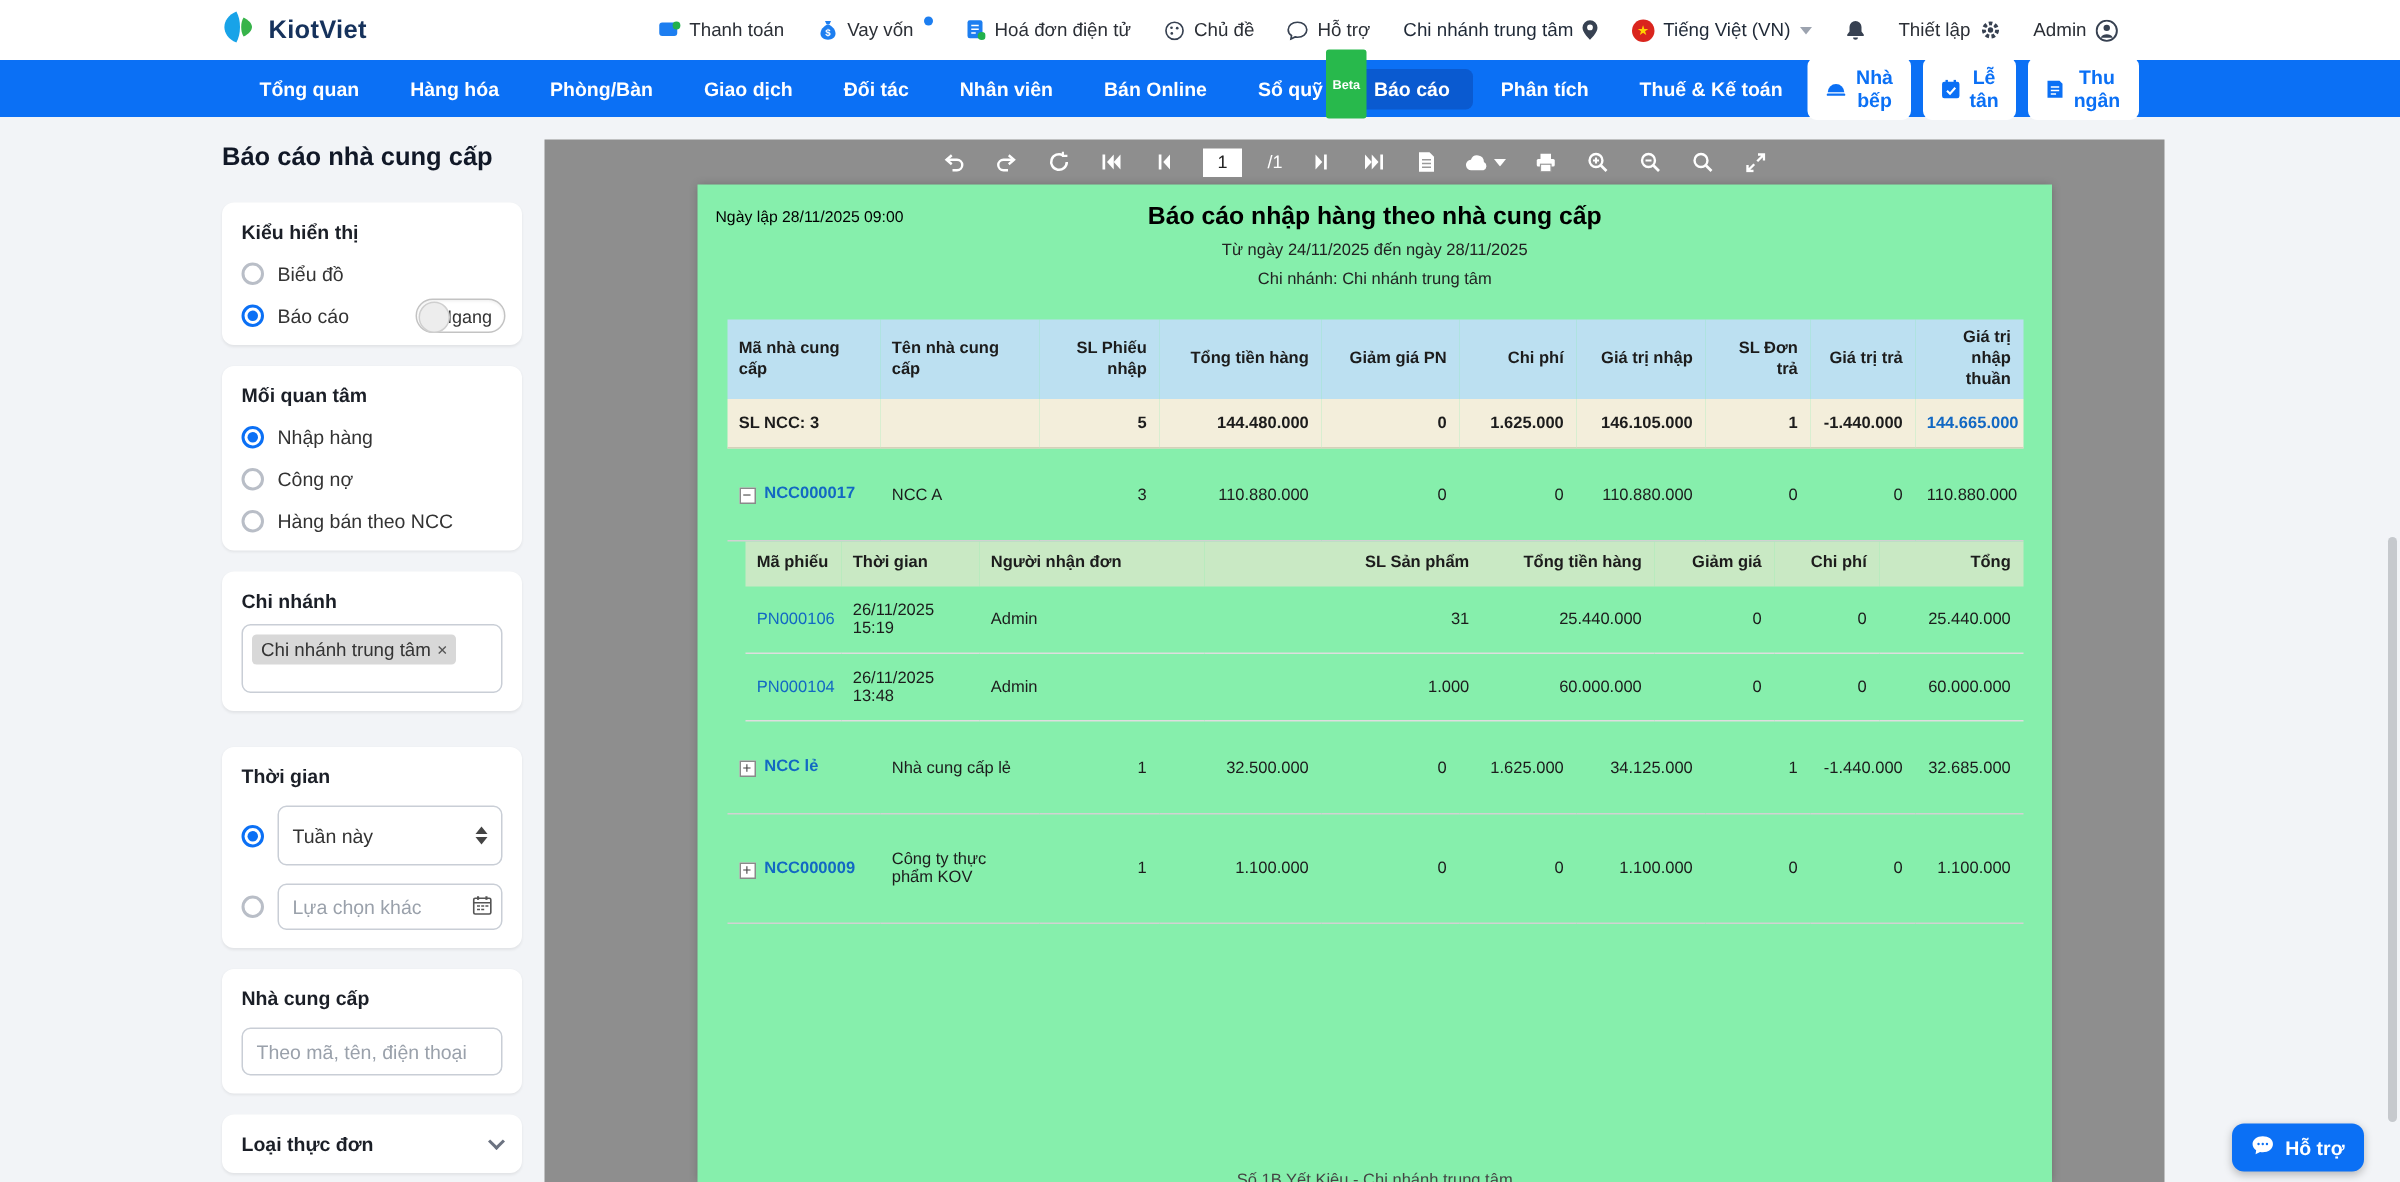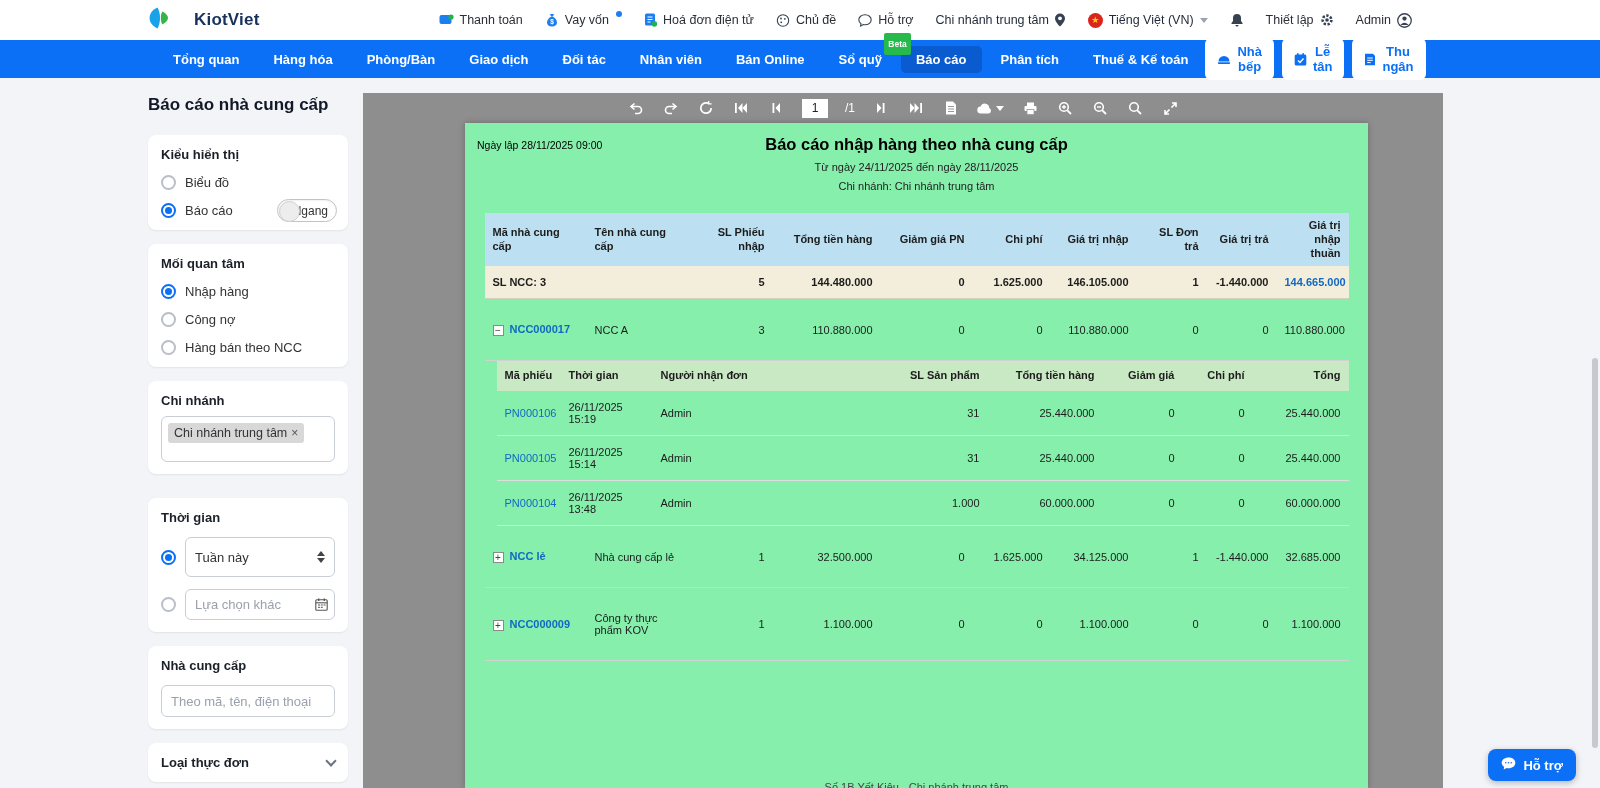--- a/index.html
+++ b/index.html
@@ -6,27 +6,27 @@
     --primary:#0b70f5; --nav-active:#0a5ad0; --table-header:#bce0f1;
     --summary-row:#f3eedb; --subtable-header:#c9e9c4; --link:#1268c3;
     --viewer-bg:#8e8e8e; --body-bg:#f2f4f7; --beta:#28b94c;
   }
   *{box-sizing:border-box;margin:0;padding:0}
   body{font-family:"Liberation Sans",sans-serif}
   .screen{width:1600px;height:788px;position:relative;overflow:hidden;background:var(--body-bg)}
 
   
   .topbar{position:absolute;left:0;top:0;width:100%;height:40px;background:#fff;display:flex;align-items:center;z-index:30}
-  .brand{display:flex;align-items:center;gap:22px;margin-left:148px}
+  .brand{display:flex;align-items:center;gap:7px;margin-left:148px}
   .brand-text{font-size:17px;font-weight:bold;color:#16325c;letter-spacing:.2px}
   .top-right{margin-left:auto;margin-right:188px;display:flex;align-items:center;gap:22px;font-size:12.5px;color:#2b2f36}
   .menu-item{display:flex;align-items:center;gap:6px;position:relative;cursor:pointer;white-space:nowrap}
   .mi{display:inline-flex;align-items:center}
   .sup-dot{width:6px;height:6px;border-radius:50%;background:#1d7ef0;position:relative;top:-6px;margin-left:1px}
-  .beta-badge{position:absolute;left:26px;top:20px;background:var(--beta);color:#fff;font-size:8.5px;font-weight:bold;padding:6px 4px;border-radius:2px;line-height:1.2}
+  .beta-badge{position:absolute;left:26px;top:20px;background:var(--beta);color:#fff;font-size:8.5px;font-weight:bold;padding:18px 4px;border-radius:2px;line-height:1.2}
   .branch-item{font-size:12.5px;color:#1f2937;display:flex;align-items:center;gap:5px}
   .lang-item{display:flex;align-items:center;gap:6px;color:#1f2937}
   .flag{width:15px;height:15px;border-radius:50%;background:#da251d;color:#ffd400;font-size:9px;display:inline-flex;align-items:center;justify-content:center;line-height:1}
   .caret-down{width:0;height:0;border-left:4px solid transparent;border-right:4px solid transparent;border-top:5px solid #9ca3af}
 
   
   .mainnav{position:absolute;left:0;top:40px;width:100%;height:38px;background:var(--primary);display:flex;align-items:center;z-index:29}
   .nav-items{display:flex;align-items:center;margin-left:156px;height:100%}
   .nav-item{color:#fff;font-size:13px;font-weight:bold;padding:6px 15px;border-radius:5px;margin:0 2px;cursor:pointer;white-space:nowrap}
   .nav-item.active{background:var(--nav-active)}
@@ -526,30 +526,20 @@
                         <td class="l"><a class="code-link thin">PN000106</a></td>
                         <td class="l">26/11/2025 15:19</td>
                         <td class="l">Admin</td>
                         <td class="n">31</td>
                         <td class="n">25.440.000</td>
                         <td class="n">0</td>
                         <td class="n">0</td>
                         <td class="n">25.440.000</td>
                       </tr>
                       <tr>
-                        <td class="l"><a class="code-link thin">PN000105</a></td>
-                        <td class="l">26/11/2025 15:14</td>
-                        <td class="l">Admin</td>
-                        <td class="n">31</td>
-                        <td class="n">25.440.000</td>
-                        <td class="n">0</td>
-                        <td class="n">0</td>
-                        <td class="n">25.440.000</td>
-                      </tr>
-                      <tr>
                         <td class="l"><a class="code-link thin">PN000104</a></td>
                         <td class="l">26/11/2025 13:48</td>
                         <td class="l">Admin</td>
                         <td class="n">1.000</td>
                         <td class="n">60.000.000</td>
                         <td class="n">0</td>
                         <td class="n">0</td>
                         <td class="n">60.000.000</td>
                       </tr>
                     </tbody>

